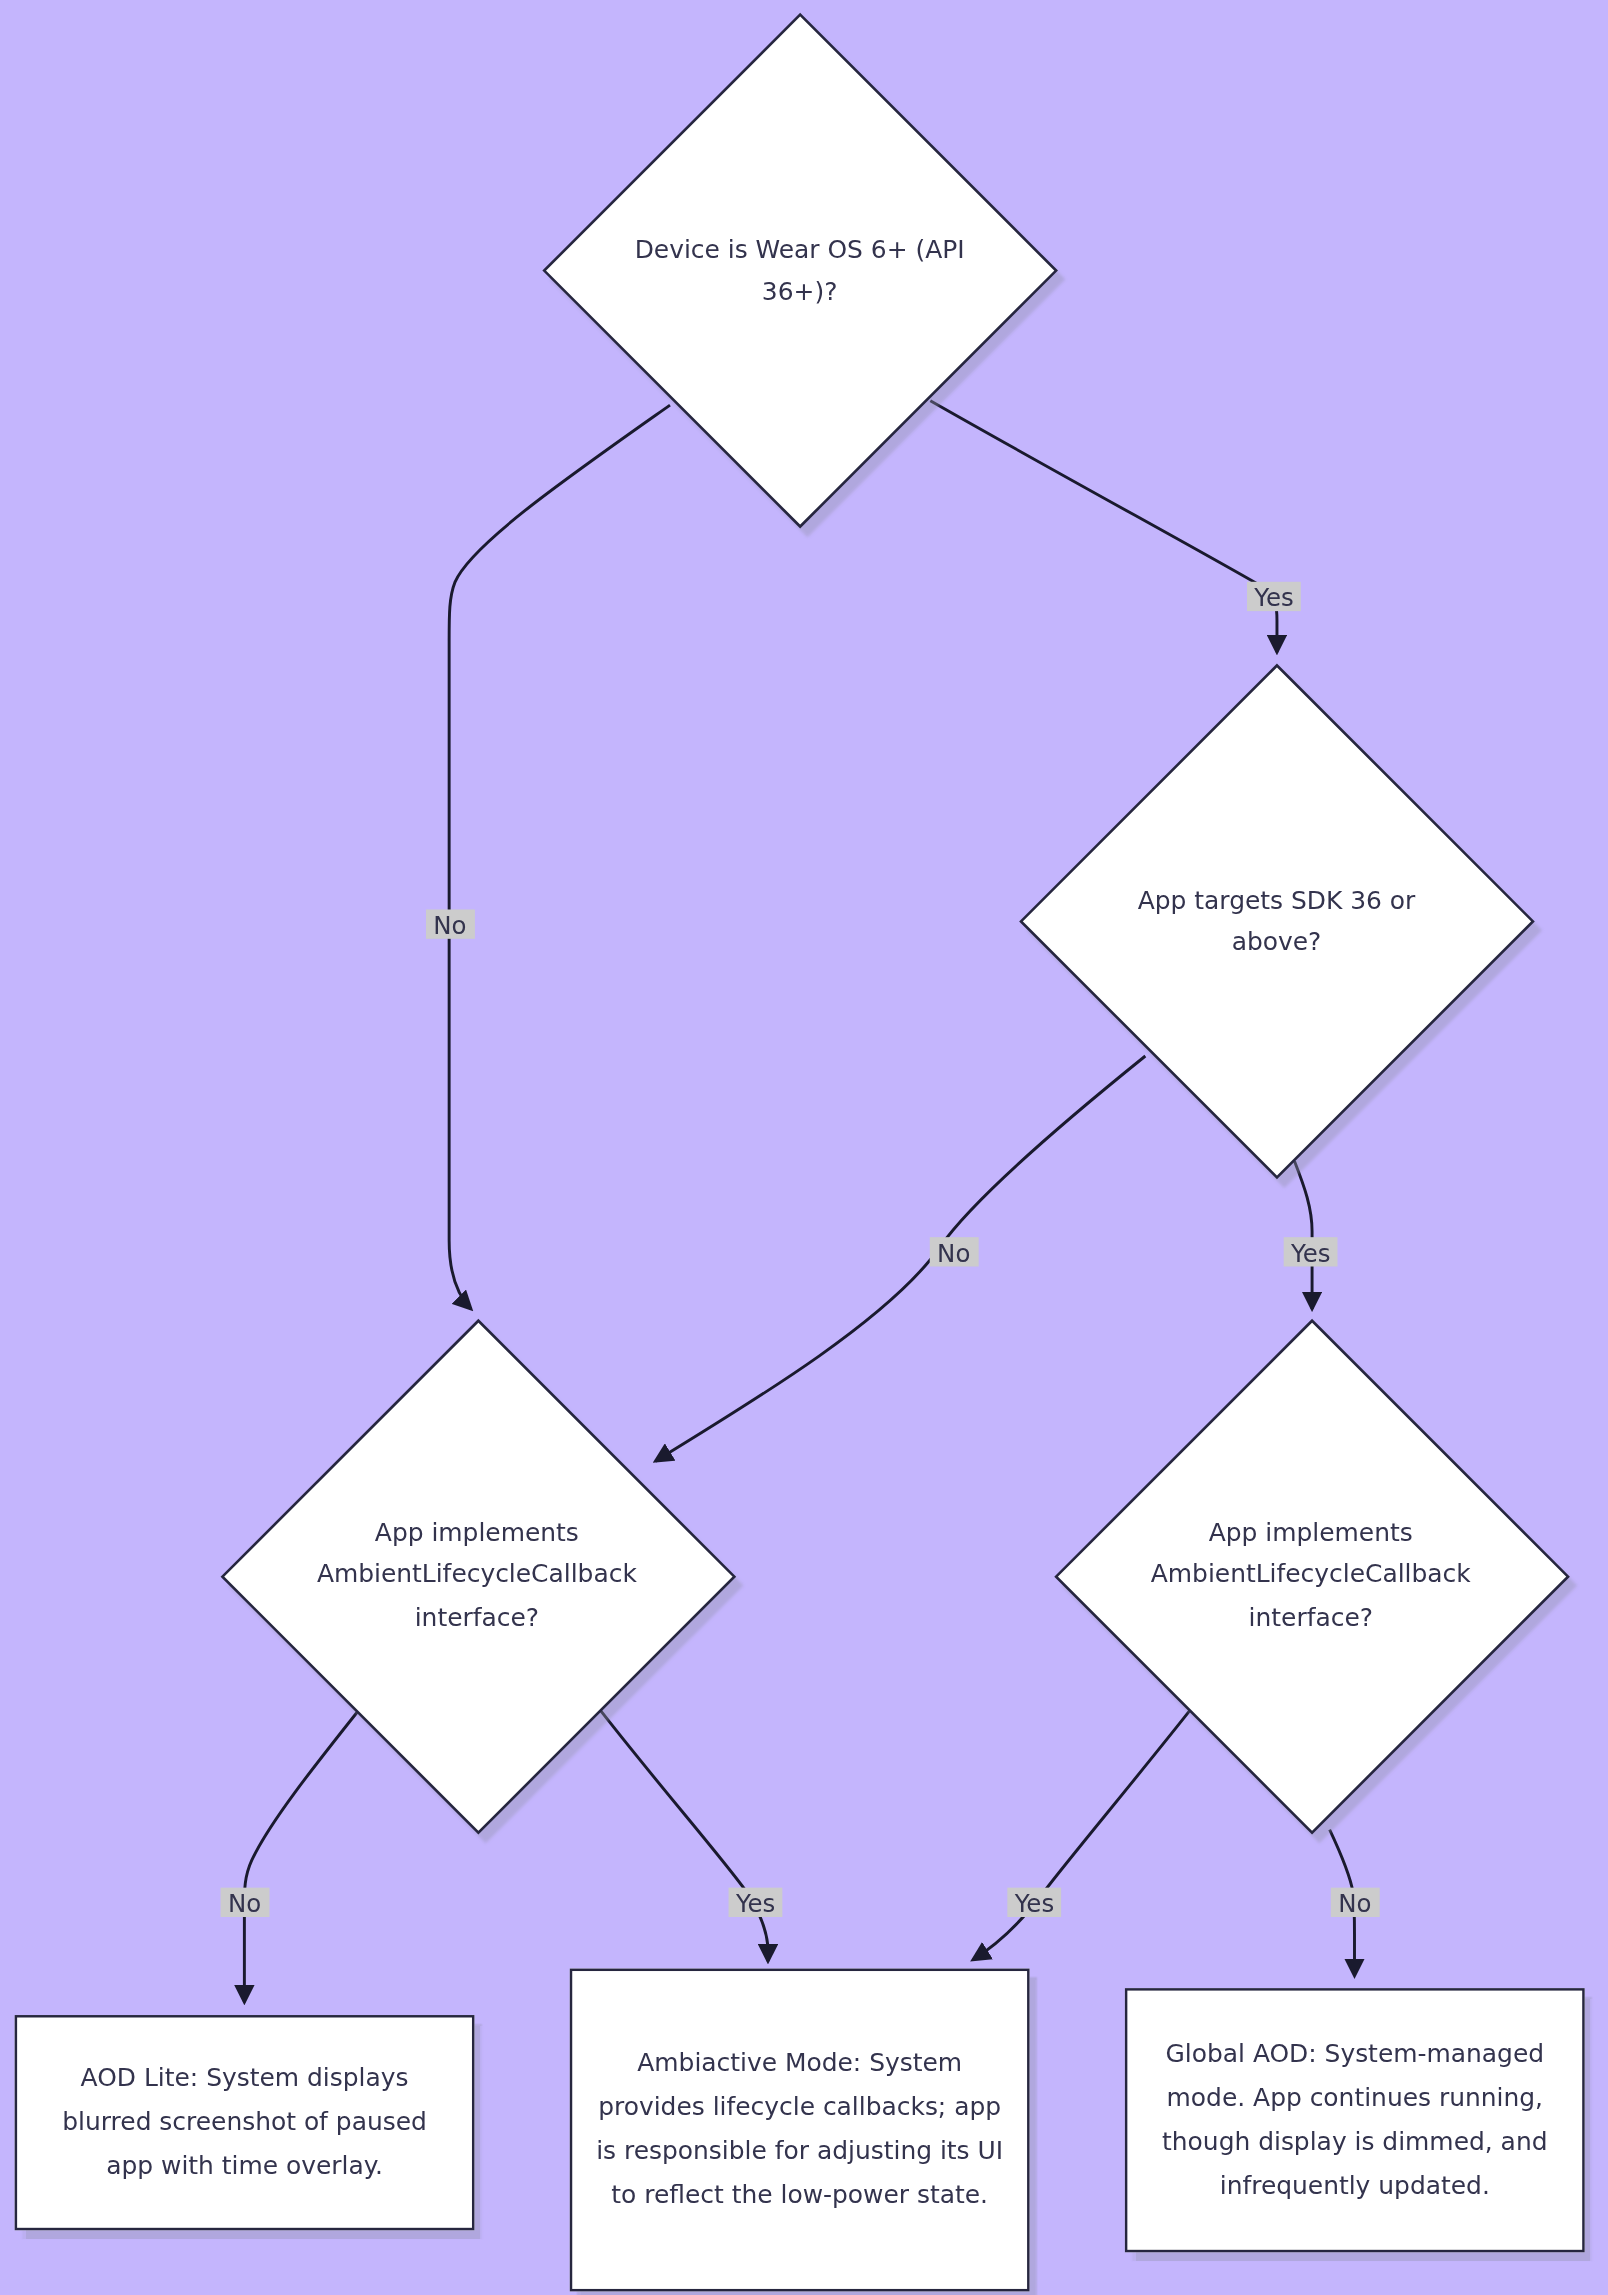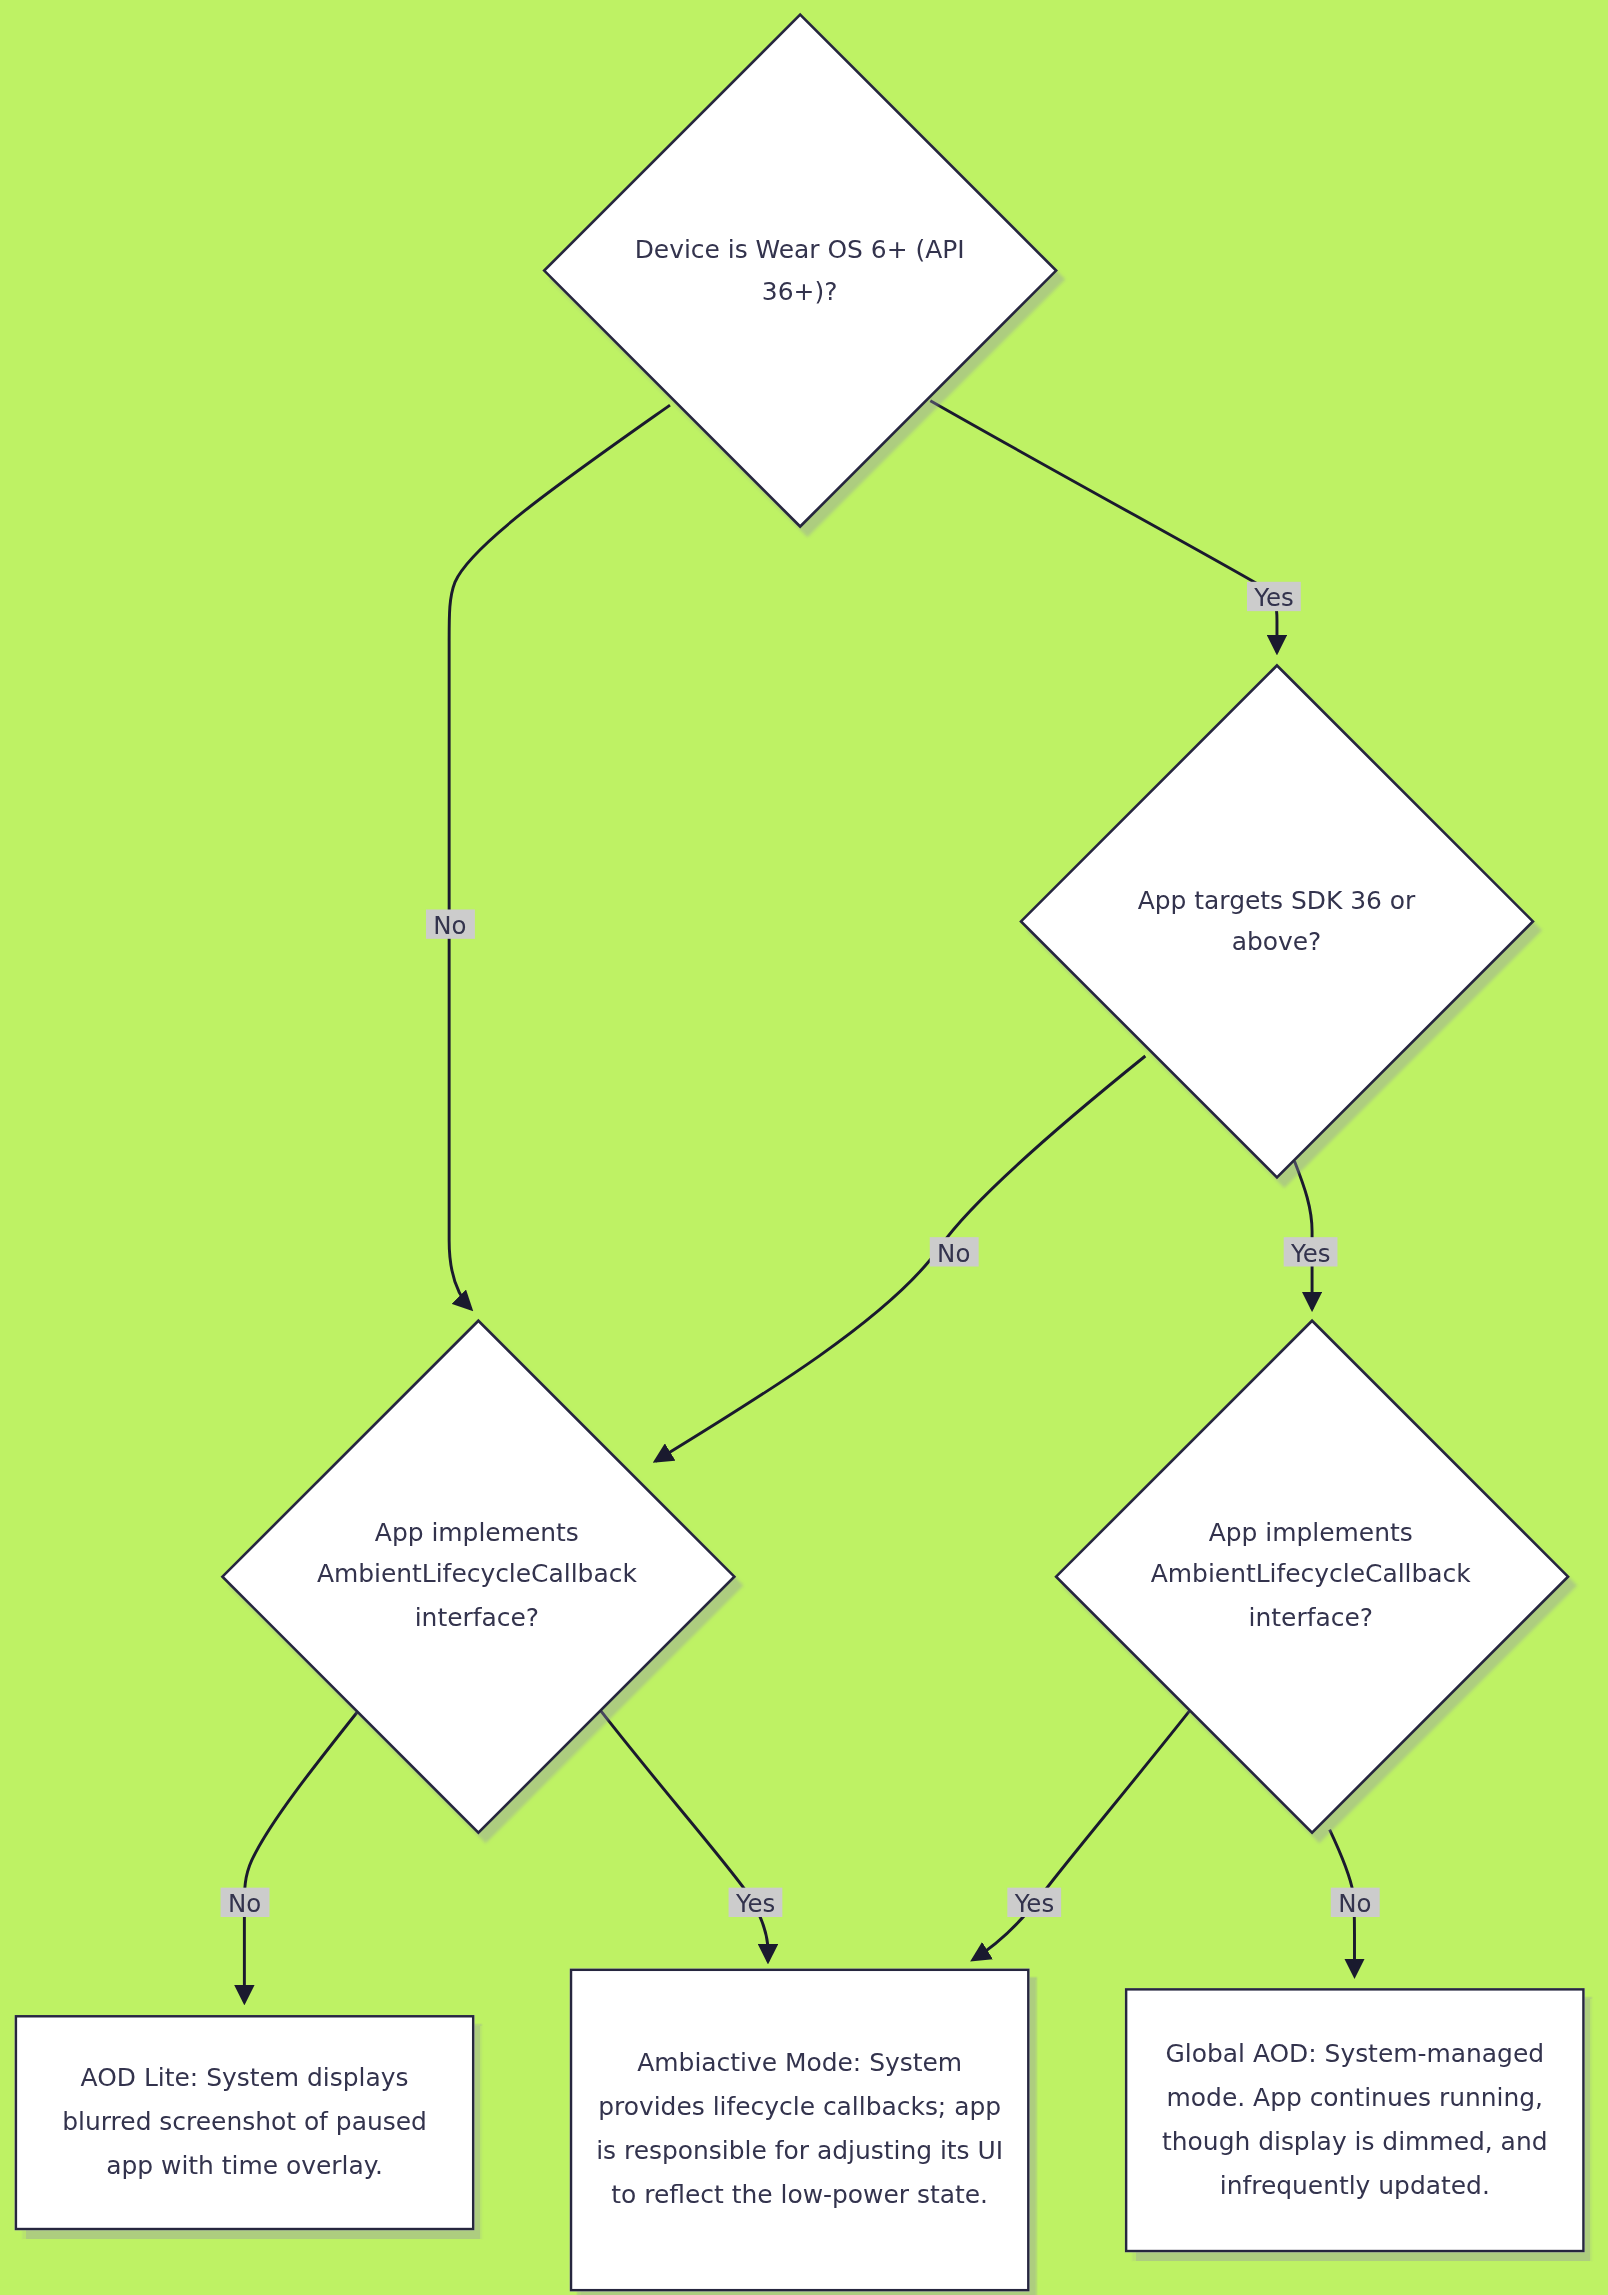--- a/index.html
+++ b/index.html
@@ -6,21 +6,21 @@
     margin: 0;
     padding: 0;
     background: #ffffff;
     font-family: "DejaVu Sans", "Liberation Sans", sans-serif;
   }
   .viewport {
     position: relative;
     width: 1608px;
     height: 2295px;
     overflow: hidden;
-    background: #bef264;
+    background: #c4b5fd;
   }
   .stage {
     position: absolute;
     left: 0; top: 0;
     width: 658px;
     height: 939px;
     transform: scale(2.44545);
     transform-origin: 0 0;
   }
   svg.layer {

